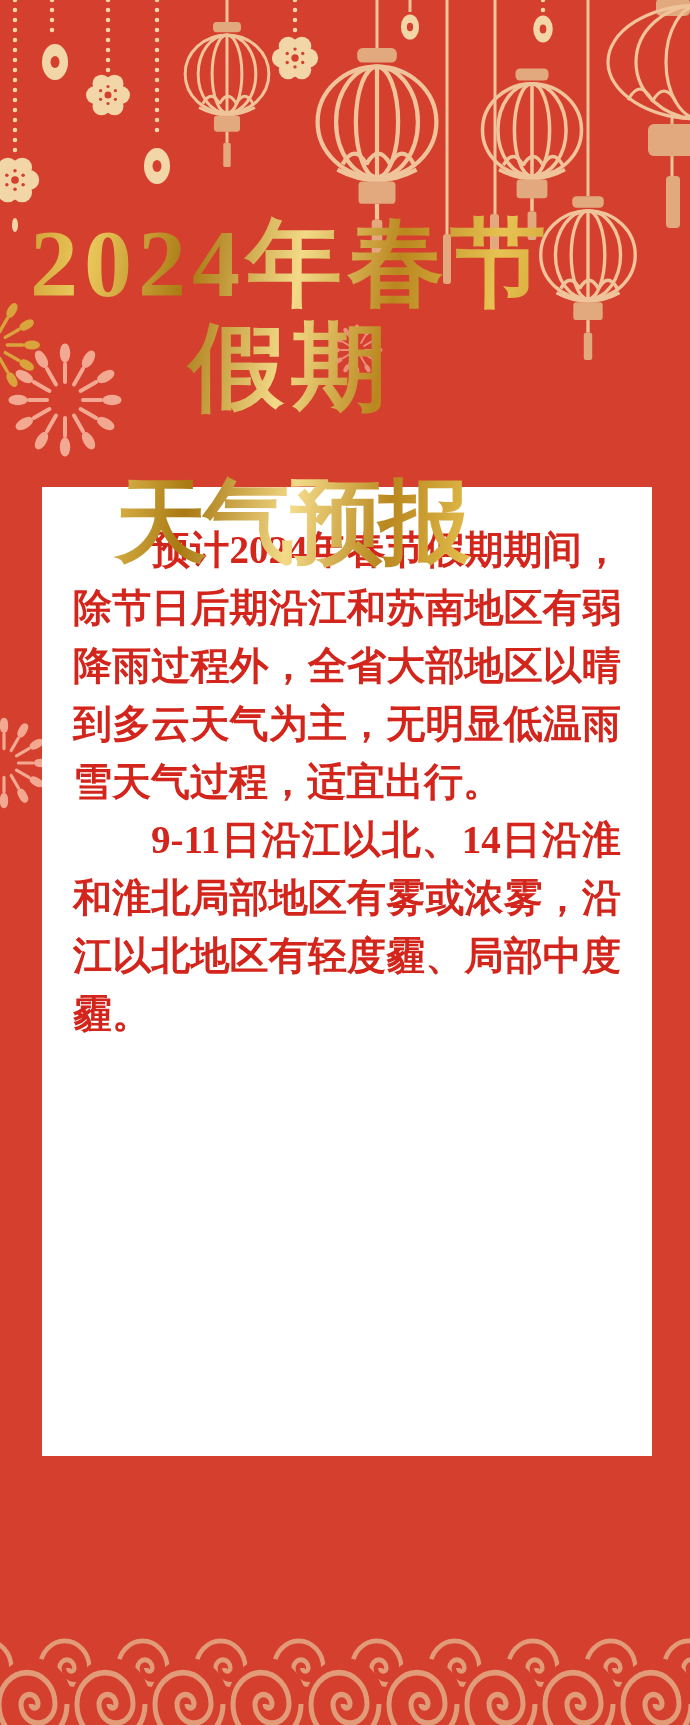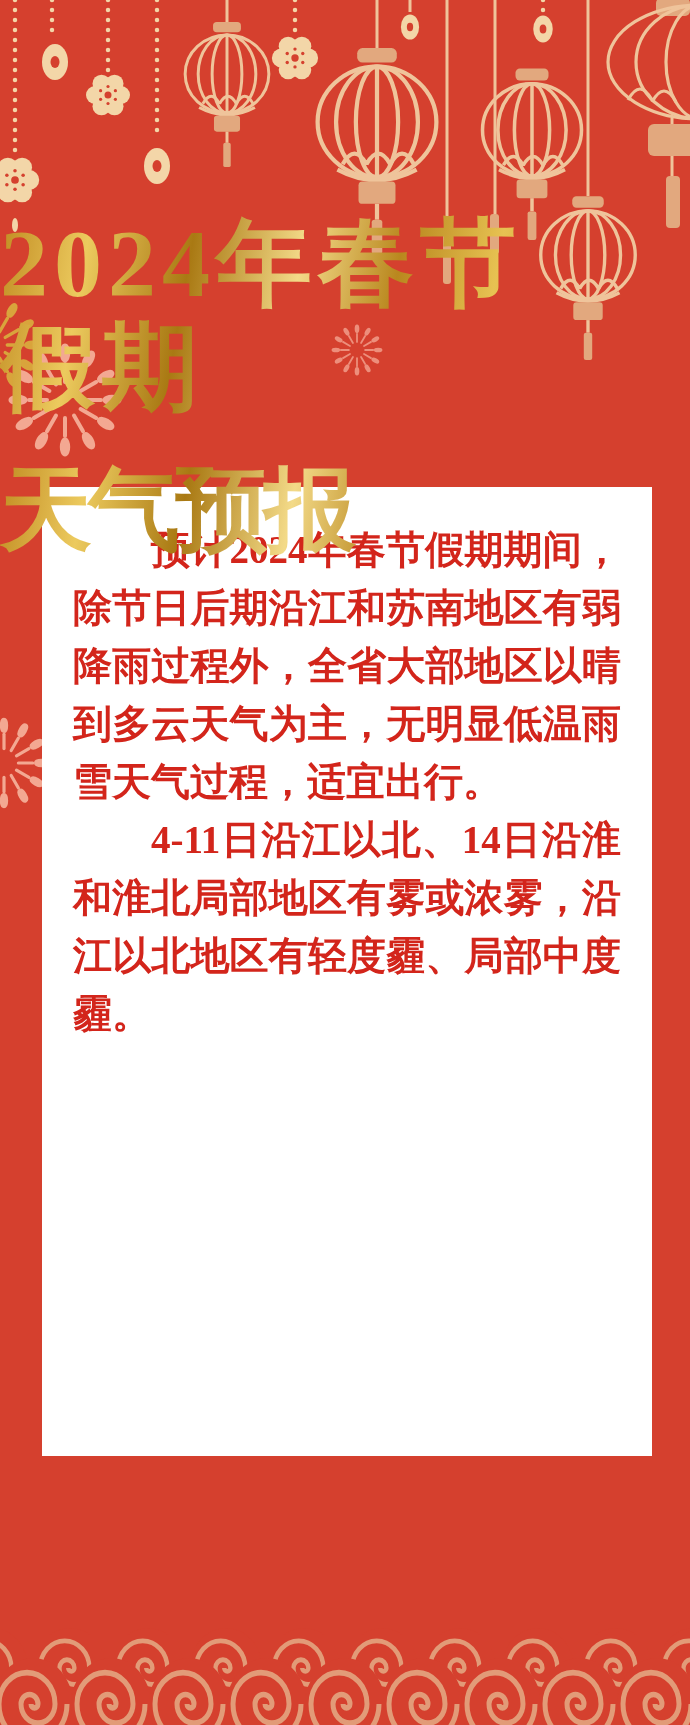--- a/index.html
+++ b/index.html
@@ -11,28 +11,28 @@
   .deco{position:absolute;left:0;top:0;width:690px;height:1725px;z-index:1;}
   .lo{fill:none;stroke:#EFC49B;stroke-width:3.2px;}
   .ls{fill:#E2A87E;stroke:none;}
   .string-dotted{stroke:#F3D6A8;stroke-width:4.5px;stroke-dasharray:0 10;stroke-linecap:round;fill:none;}
   .string-solid{stroke:#EFC49B;stroke-width:3px;fill:none;}
   .sp{stroke:#E29B78;stroke-width:5px;fill:none;}
   .spbg{fill:#D5402E;stroke:none;}
 
   .title{
     position:absolute;left:0;top:212px;width:582px;z-index:3;
-    text-align:left;font-weight:bold;
+    text-align:center;font-weight:bold;
   }
   .gold{
     background:linear-gradient(100deg,#c08a20 0%,#ecca5e 15%,#a97913 32%,#f3da88 50%,#b9871e 66%,#e7c252 82%,#c39122 100%);
     -webkit-background-clip:text;background-clip:text;color:transparent;
   }
   .title .l1{font-size:96px;line-height:104px;letter-spacing:6px;}
-  .title .l2{font-size:92px;line-height:104px;margin-top:38px;letter-spacing:-4px;text-decoration:underline;}
+  .title .l2{font-size:92px;line-height:104px;margin-top:50px;letter-spacing:-4px;text-decoration:underline;}
 
   .card{
     position:absolute;left:42px;top:487px;width:610px;height:969px;
     background:#FFFFFF;z-index:2;box-sizing:border-box;
     padding:34px 31px 0 31px;
   }
   .card p{
     margin:0;text-indent:2em;text-align:justify;
     font-size:39px;line-height:58px;font-weight:bold;color:#D3251B;
     font-family:"Liberation Serif","DejaVu Serif",serif;
@@ -185,14 +185,14 @@
   </g>
 </svg>
 
 <div class="title">
   <div class="l1 gold">2024年春节假期</div>
   <div class="l2 gold">天气预报</div>
 </div>
 
 <div class="card">
   <p>预计2024年春节假期期间，除节日后期沿江和苏南地区有弱降雨过程外，全省大部地区以晴到多云天气为主，无明显低温雨雪天气过程，适宜出行。</p>
-  <p>4-11日沿江以北、14日沿淮和淮北局部地区有雾或浓雾，沿江以北地区有轻度霾、局部中度霾。</p>
+  <p>9-11日沿江以北、14日沿淮和淮北局部地区有雾或浓雾，沿江以北地区有轻度霾、局部中度霾。</p>
 </div>
 
 </body></html>

